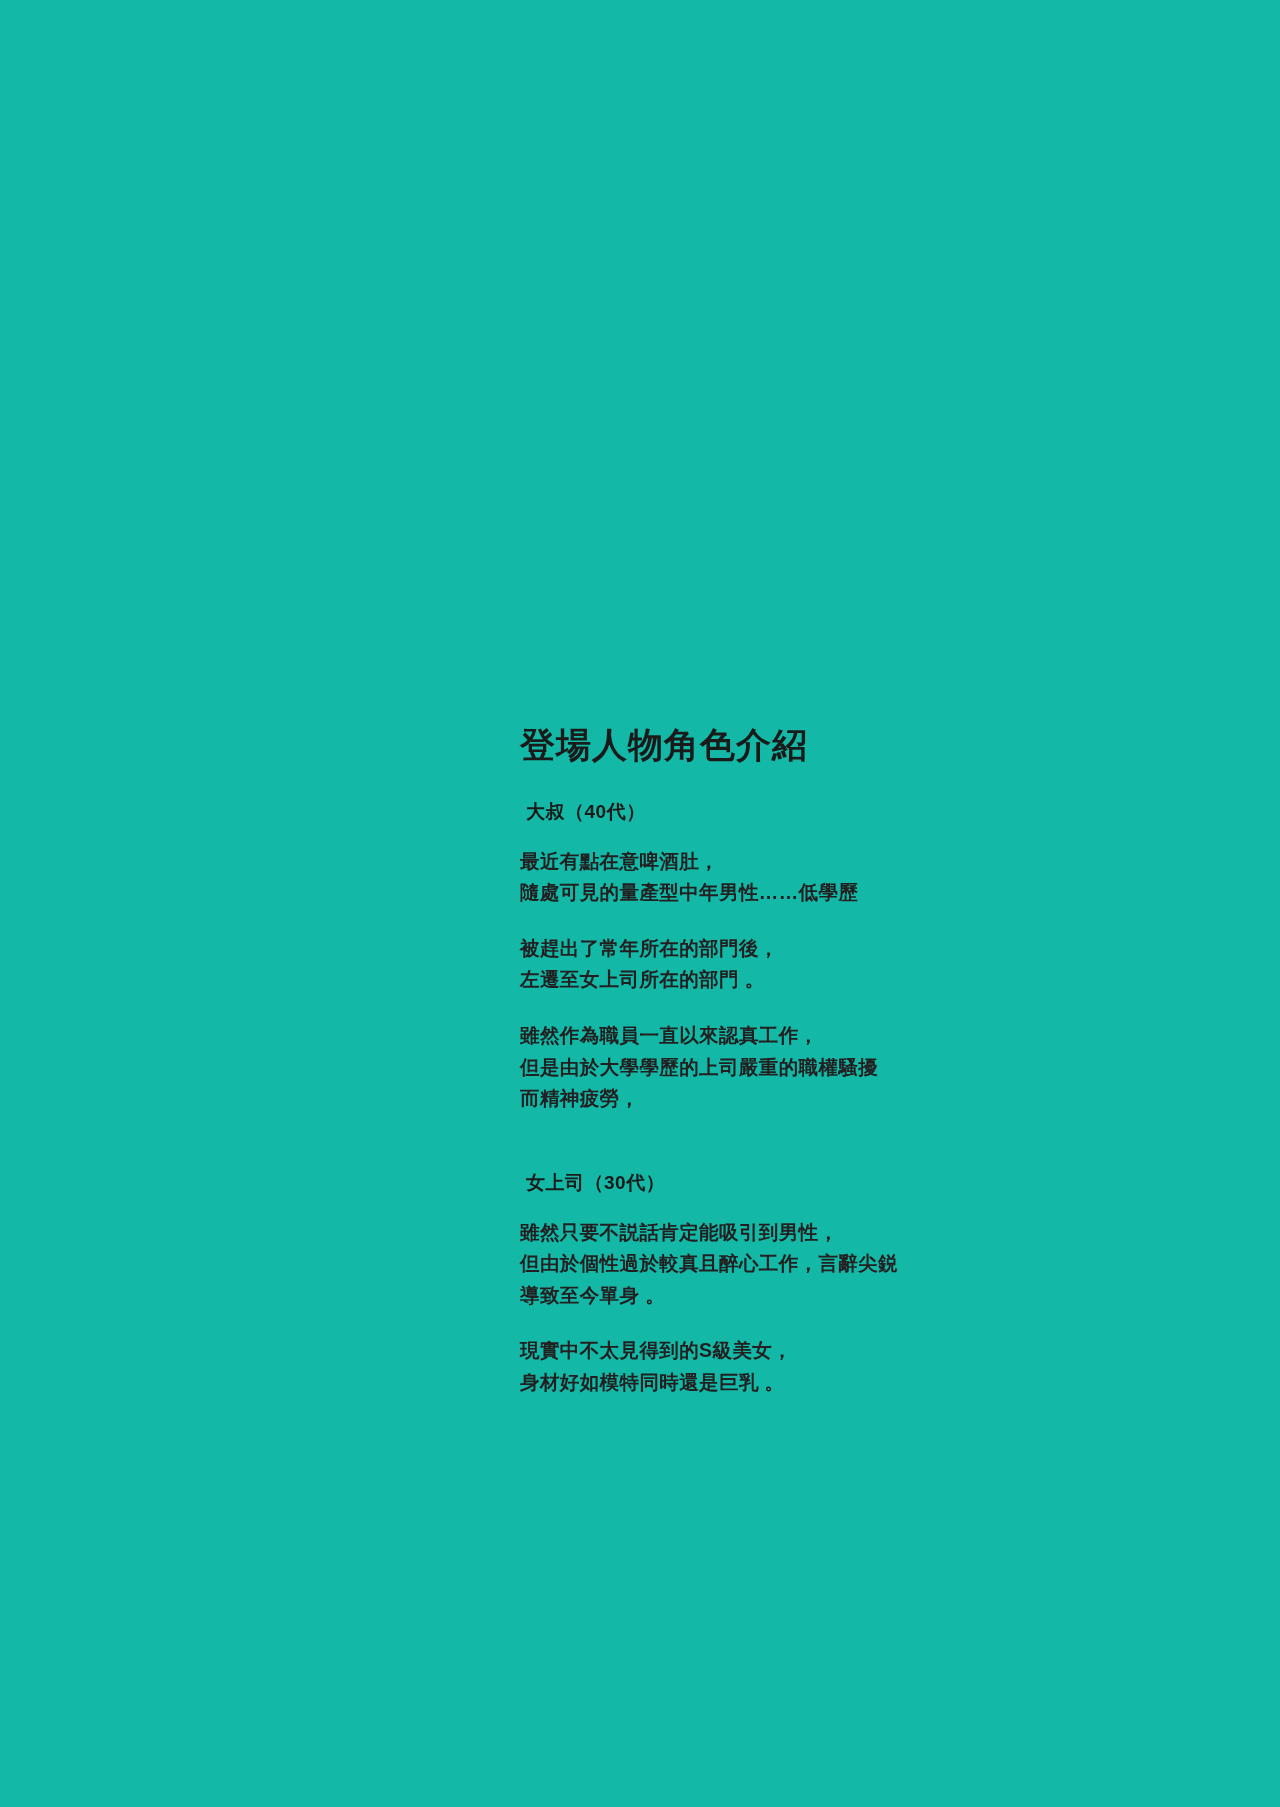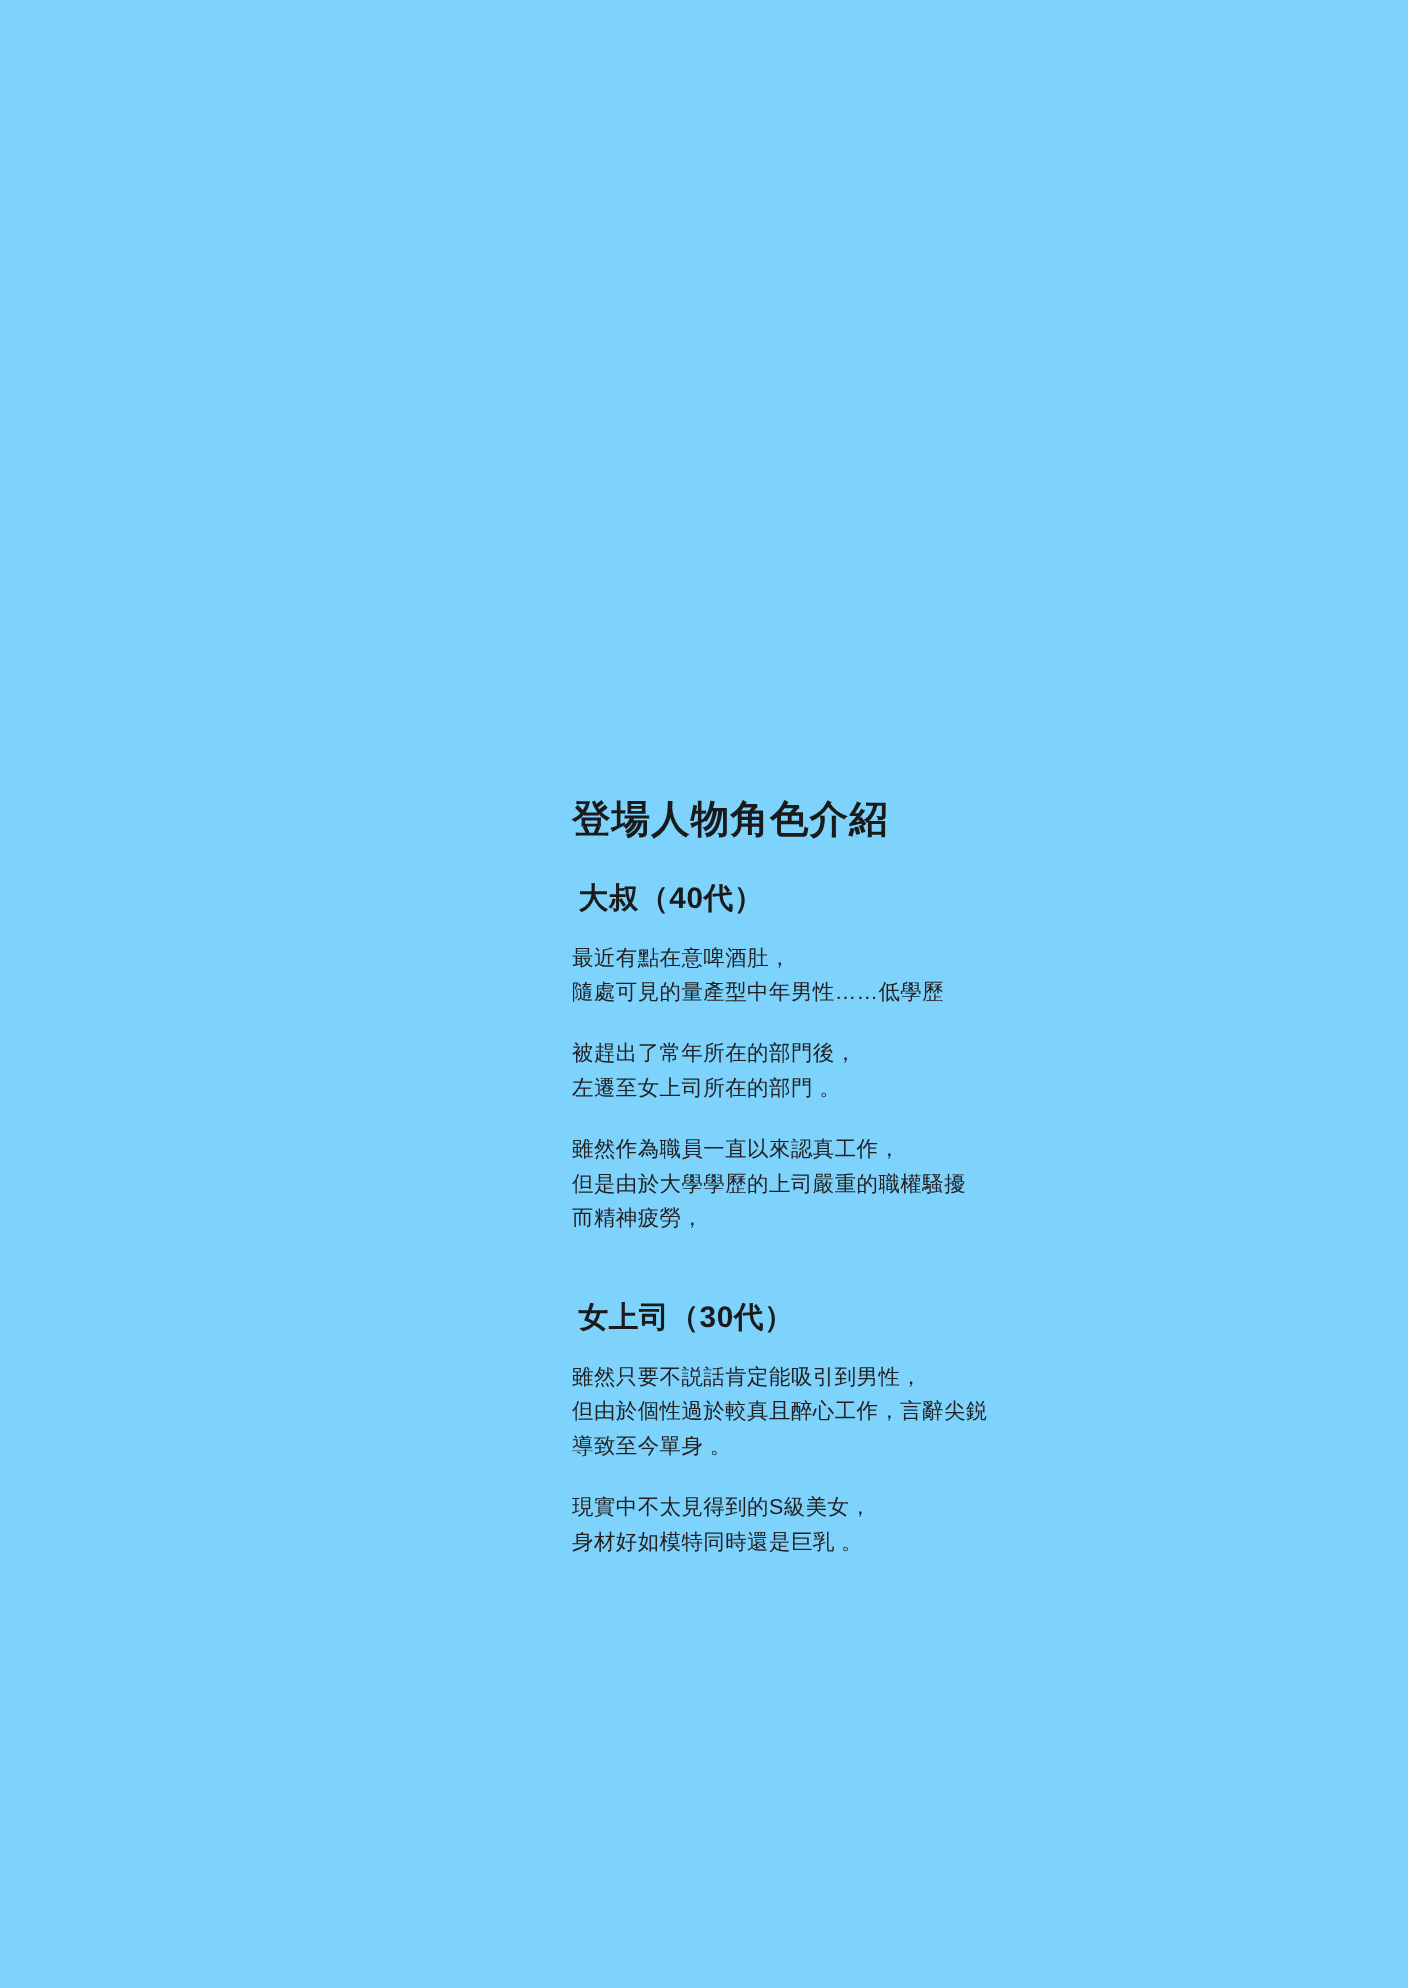--- a/index.html
+++ b/index.html
@@ -4,21 +4,21 @@
 <style>
   html, body {
     margin: 0;
     padding: 0;
     background: #ffffff;
   }
   .page {
     position: relative;
     width: 1280px;
     height: 1807px;
-    background: #7dd3fc;
+    background: #14b8a6;
     font-family: "Liberation Sans", "DejaVu Sans", sans-serif;
     color: #231f20;
     overflow: hidden;
   }
   .content {
     position: absolute;
     left: 520px;
     top: 724px;
     width: 560px;
   }
@@ -27,35 +27,36 @@
     font-weight: bold;
     letter-spacing: 1px;
     line-height: 1.2;
     margin: 0 0 34px 0;
     color: #1a1a1a;
   }
   .char-block {
     margin-bottom: 42px;
   }
   .char-name {
-    font-size: 27px;
+    font-size: 19px;
     font-weight: bold;
     letter-spacing: 0.5px;
     line-height: 1.25;
     margin: 0 0 22px 0;
     padding-left: 6px;
     color: #1a1a1a;
   }
   .para {
     font-size: 19.5px;
     line-height: 1.62;
     margin: 0 0 24px 0;
     letter-spacing: 0.4px;
     color: #231f20;
     white-space: pre-line;
+    font-weight: bold;
   }
   .para:last-child {
     margin-bottom: 0;
   }
   .spacer-gap {
     height: 14px;
   }
 </style>
 </head>
 <body>

